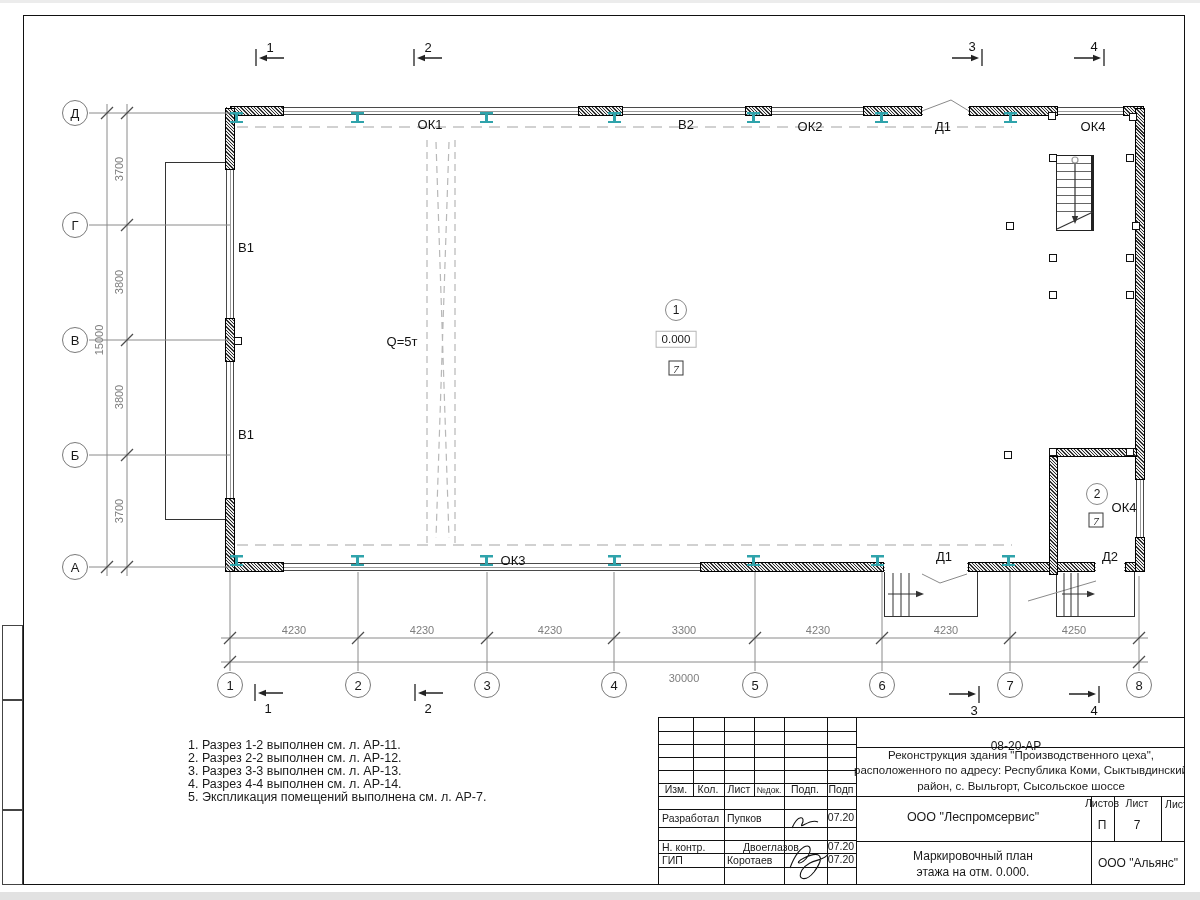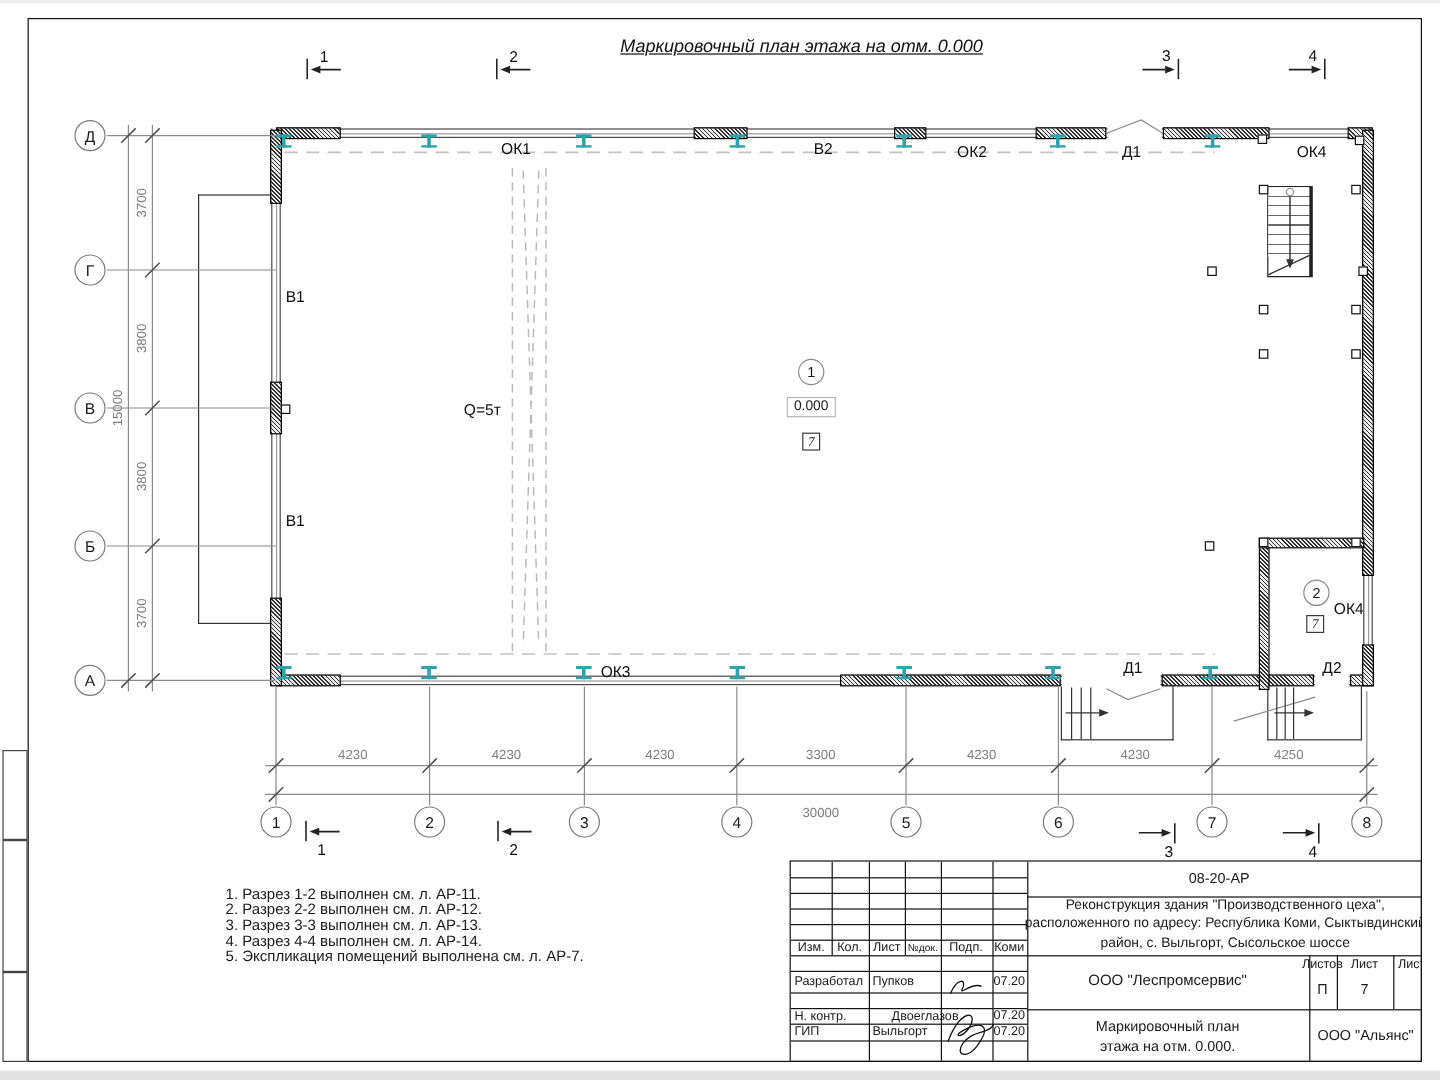--- a/index.html
+++ b/index.html
@@ -42,21 +42,20 @@
 
 <div id="sheet">
 
   <div class="a" style="left:0;top:0;width:1200px;height:3px;background:#ececec"></div>
   <div class="a" style="left:0;top:892px;width:1200px;height:8px;background:#e2e2e2"></div>
   <div class="a" style="left:23px;top:15px;width:1162px;height:870px;border:1.6px solid #111;box-sizing:border-box"></div>
   <div class="a" style="left:2px;top:625px;width:21px;height:75px;border:1px solid #444;box-sizing:border-box"></div>
   <div class="a" style="left:2px;top:700px;width:21px;height:110px;border:1px solid #444;box-sizing:border-box"></div>
   <div class="a" style="left:2px;top:810px;width:21px;height:75px;border:1px solid #444;box-sizing:border-box"></div>
 
-  <div class="lb" style="left:668px;top:39px;font-size:15px;font-style:italic;text-decoration:underline">Маркировочный план этажа на отм. 0.000</div>
 
   <div id="plan" class="a" style="left:0;top:0;width:1200px;height:900px">
 
     <div class="a" style="left:165px;top:162px;width:65px;height:358px;border:1.5px solid #333;border-right:none;box-sizing:border-box"></div>
 
     <div class="band-h" style="left:230px;top:107px;width:914px"></div>
     <div class="band-h" style="left:230px;top:563px;width:914px"></div>
     <div class="band-v" style="left:226px;top:107px;height:464px"></div>
     <div class="band-v" style="left:1136px;top:107px;height:464px"></div>
 
@@ -269,38 +268,38 @@
   <div class="tbox" style="left:1096px;top:520px">7</div>
 
   <div class="note" style="left:188px;top:745px">1. Разрез 1-2 выполнен см. л. АР-11.</div>
   <div class="note" style="left:188px;top:758px">2. Разрез 2-2 выполнен см. л. АР-12.</div>
   <div class="note" style="left:188px;top:771px">3. Разрез 3-3 выполнен см. л. АР-13.</div>
   <div class="note" style="left:188px;top:784px">4. Разрез 4-4 выполнен см. л. АР-14.</div>
   <div class="note" style="left:188px;top:797px">5. Экспликация помещений выполнена см. л. АР-7.</div>
 
   <div id="titleblock">
 
-    <div class="tbc t12" style="left:357px;top:14px">08-20-АР</div>
+    <div class="tbc t12" style="left:357px;top:28px">08-20-АР</div>
     <div class="tbc t115" style="left:362px;top:37px">Реконструкция здания "Производственного цеха",</div>
     <div class="tbc t115" style="left:362px;top:52px">расположенного по адресу: Республика Коми, Сыктывдинский</div>
     <div class="tbc t115" style="left:362px;top:68px">район, с. Выльгорт, Сысольское шоссе</div>
     <div class="tbc" style="left:17px;top:71.5px">Изм.</div>
     <div class="tbc" style="left:49px;top:71.5px">Кол.</div>
     <div class="tbc" style="left:80px;top:71.5px">Лист</div>
     <div class="tbc" style="left:110px;top:71.5px;font-size:8.5px">№док.</div>
     <div class="tbc" style="left:146px;top:71.5px">Подп.</div>
-    <div class="tbc" style="left:182px;top:71.5px">Коми</div>
+    <div class="tbc" style="left:182px;top:71.5px">Подп</div>
     <div class="tl" style="left:3px;top:100px">Разработал</div>
     <div class="tl" style="left:68px;top:100px">Пупков</div>
     <div class="tbc" style="left:182px;top:100px">07.20</div>
     <div class="tl" style="left:3px;top:128.5px">Н. контр.</div>
     <div class="tl" style="left:84px;top:128.5px">Двоеглазов</div>
     <div class="tbc" style="left:182px;top:128.5px">07.20</div>
     <div class="tl" style="left:3px;top:142px">ГИП</div>
-    <div class="tl" style="left:68px;top:142px">Выльгорт</div>
+    <div class="tl" style="left:68px;top:142px">Коротаев</div>
     <div class="tbc" style="left:182px;top:142px">07.20</div>
     <div class="tbc t125" style="left:314px;top:100px">ООО "Леспромсервис"</div>
     <div class="tbc" style="left:443px;top:85.5px">Листов</div>
     <div class="tbc" style="left:478px;top:85.5px">Лист</div>
     <div class="tl" style="left:506px;top:85.5px">Листов</div>
     <div class="tbc t12" style="left:443px;top:107px">П</div>
     <div class="tbc t12" style="left:478px;top:107px">7</div>
     <div class="tbc t12" style="left:314px;top:138px">Маркировочный план</div>
     <div class="tbc t12" style="left:314px;top:154px">этажа на отм. 0.000.</div>
     <div class="tbc t12" style="left:479px;top:145px">ООО "Альянс"</div>

